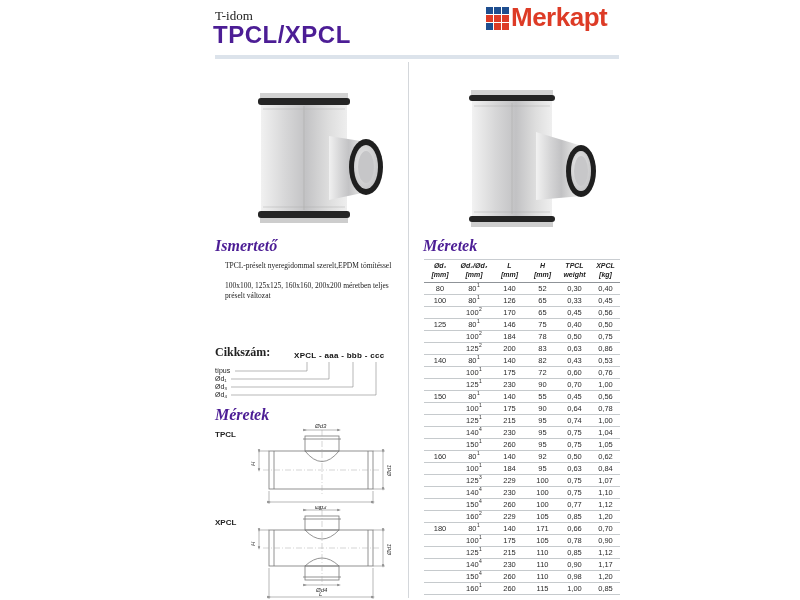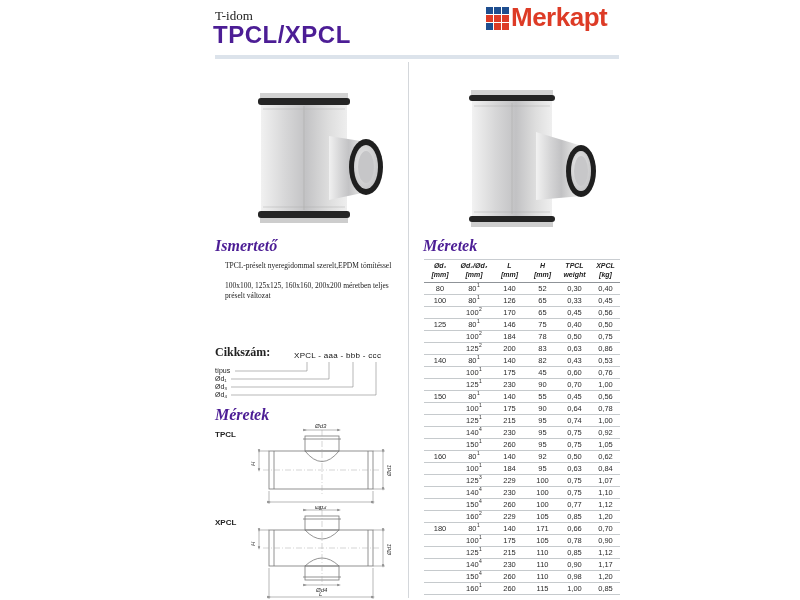--- a/index.html
+++ b/index.html
@@ -24,21 +24,21 @@
 
   
   .h-serif{font-family:"Liberation Serif",serif;font-style:italic;font-weight:bold;
            font-size:16px;color:#4c1d95;}
   .ismerteto-h{left:215px;top:237px;}
   .paras{left:215px;top:261px;width:184px;}
   .paras p{font-family:"Liberation Serif",serif;font-size:7.5px;line-height:1.4;
            color:#222;margin:0 0 9px 10px;}
   .cikkszam-label{left:215px;top:345px;font-family:"Liberation Serif",serif;
                   font-weight:bold;font-size:12px;color:#222;}
-  .code-text{left:294px;top:351px;font-size:8px;font-weight:normal;color:#111;letter-spacing:.3px;}
+  .code-text{left:294px;top:351px;font-size:8px;font-weight:bold;color:#111;letter-spacing:.3px;}
   .legend-svg{left:215px;top:360px;}
   .meretek-left-h{left:215px;top:406px;}
   .sub-label{font-size:8px;font-weight:bold;color:#222;}
   .tpcl-label{left:215px;top:430px;}
   .xpcl-label{left:215px;top:518px;}
 
   
   .meretek-right-h{left:423px;top:237px;}
   .size-table{left:424px;top:259px;width:196px;border-collapse:collapse;table-layout:fixed;}
   .size-table th{font-family:"Liberation Sans",sans-serif;font-style:italic;font-weight:bold;
@@ -328,21 +328,21 @@
           <td>80<sup>1</sup></td>
           <td>140</td>
           <td>82</td>
           <td>0,43</td>
           <td>0,53</td>
         </tr>
         <tr>
           <td></td>
           <td>100<sup>1</sup></td>
           <td>175</td>
-          <td>45</td>
+          <td>72</td>
           <td>0,60</td>
           <td>0,76</td>
         </tr>
         <tr>
           <td></td>
           <td>125<sup>1</sup></td>
           <td>230</td>
           <td>90</td>
           <td>0,70</td>
           <td>1,00</td>
@@ -370,21 +370,21 @@
           <td>95</td>
           <td>0,74</td>
           <td>1,00</td>
         </tr>
         <tr>
           <td></td>
           <td>140<sup>4</sup></td>
           <td>230</td>
           <td>95</td>
           <td>0,75</td>
-          <td>0,92</td>
+          <td>1,04</td>
         </tr>
         <tr>
           <td></td>
           <td>150<sup>1</sup></td>
           <td>260</td>
           <td>95</td>
           <td>0,75</td>
           <td>1,05</td>
         </tr>
         <tr>

